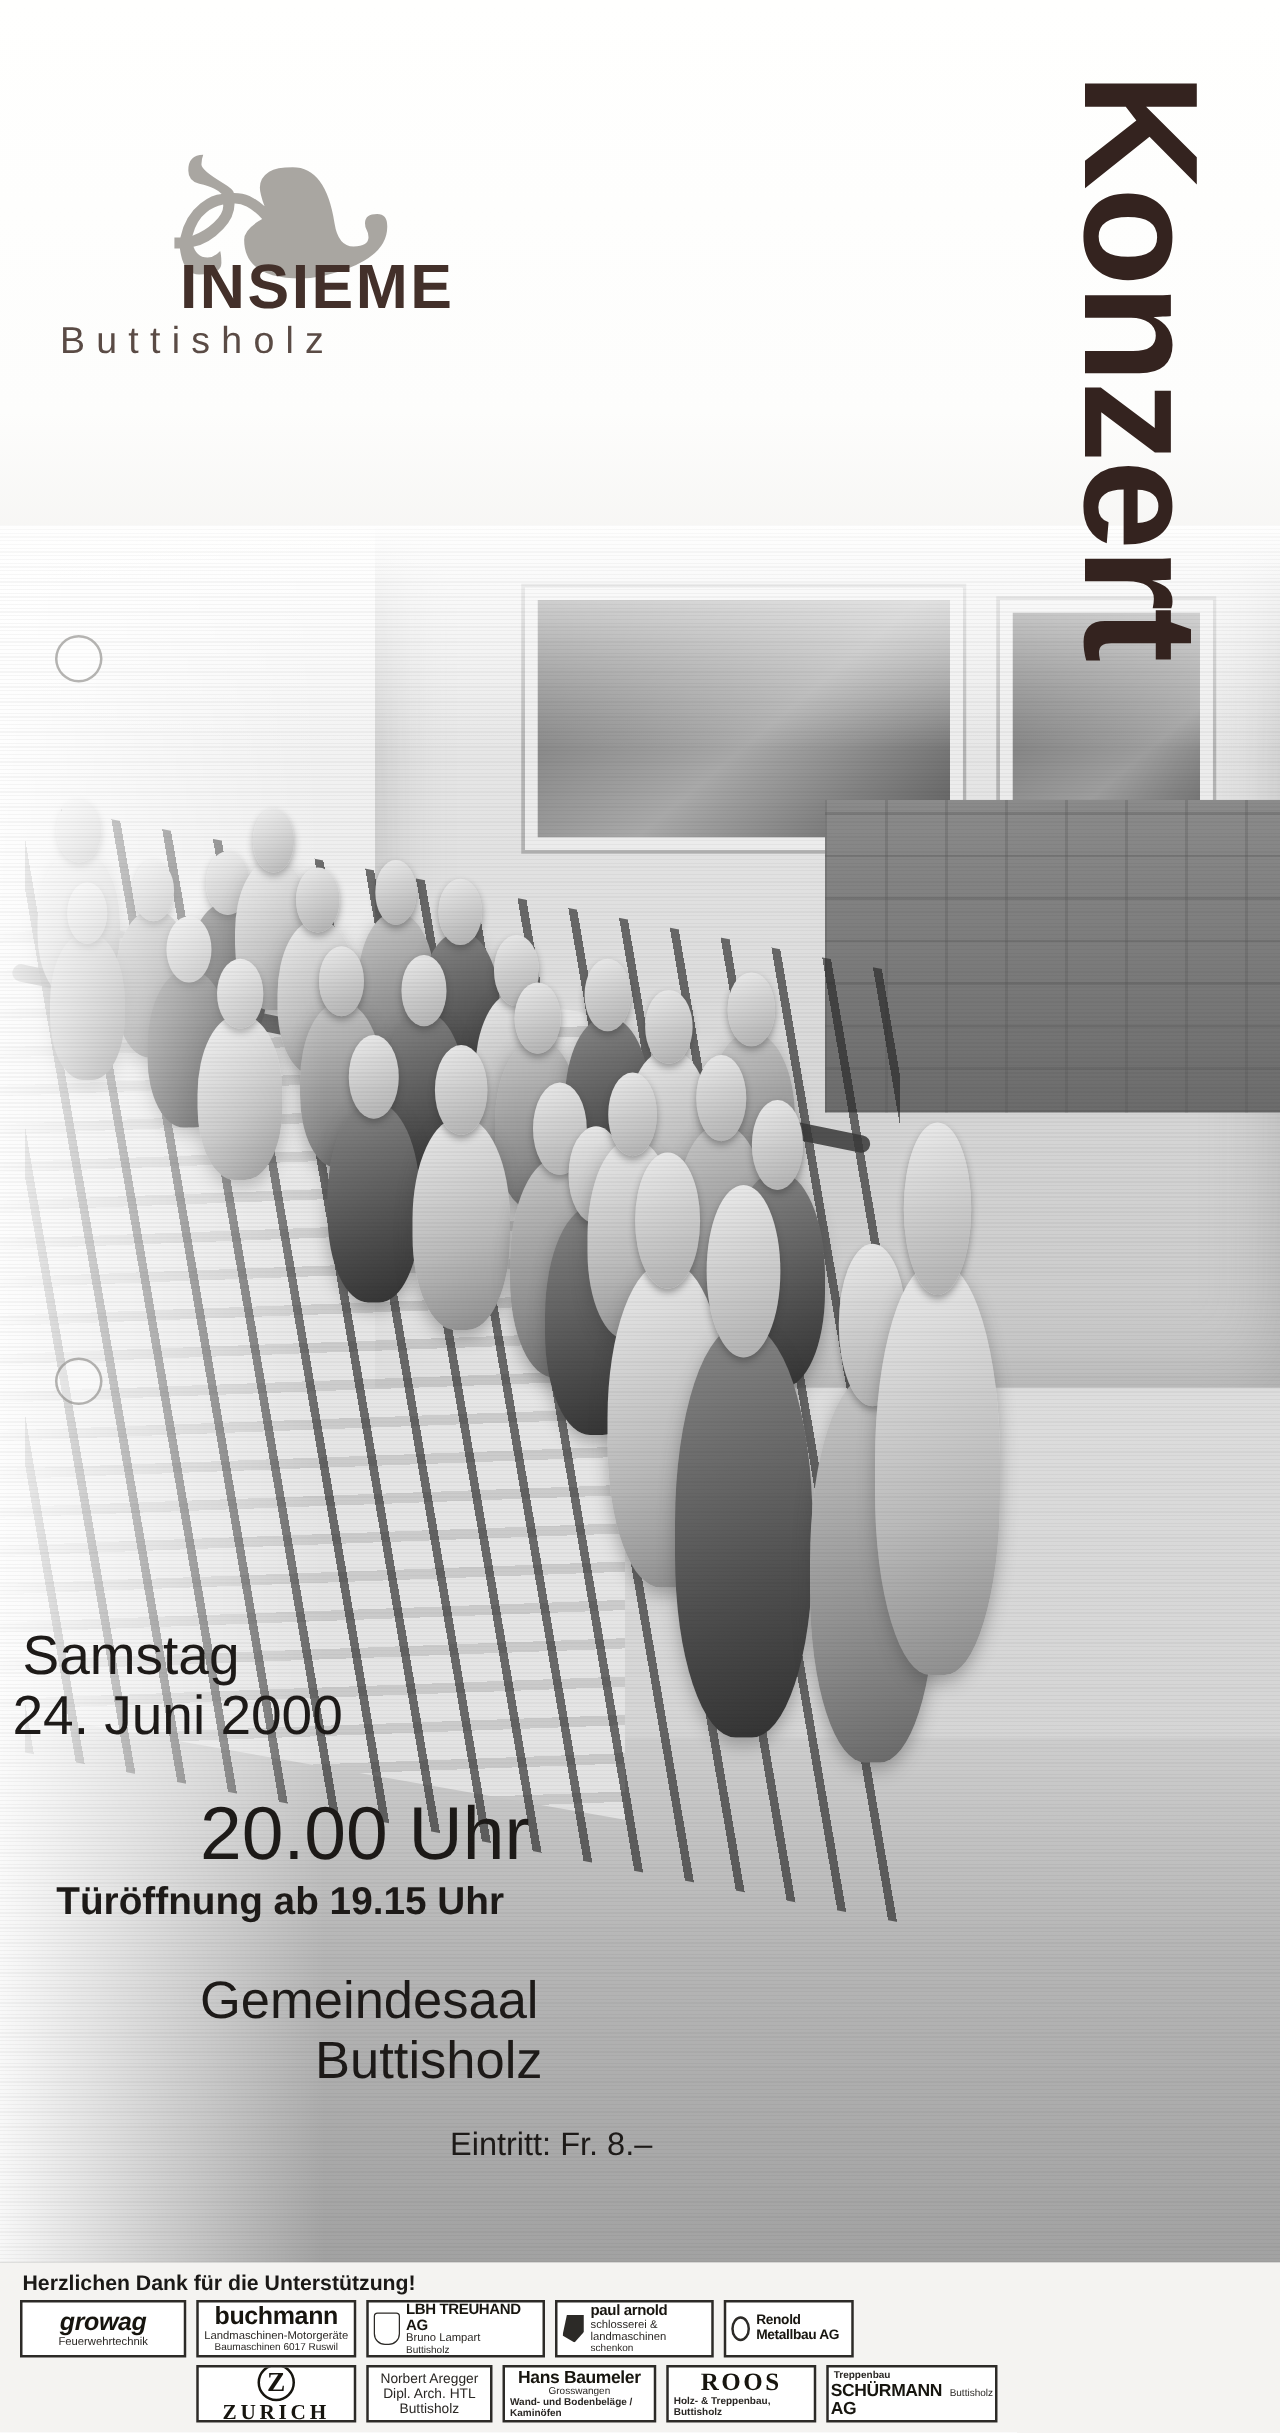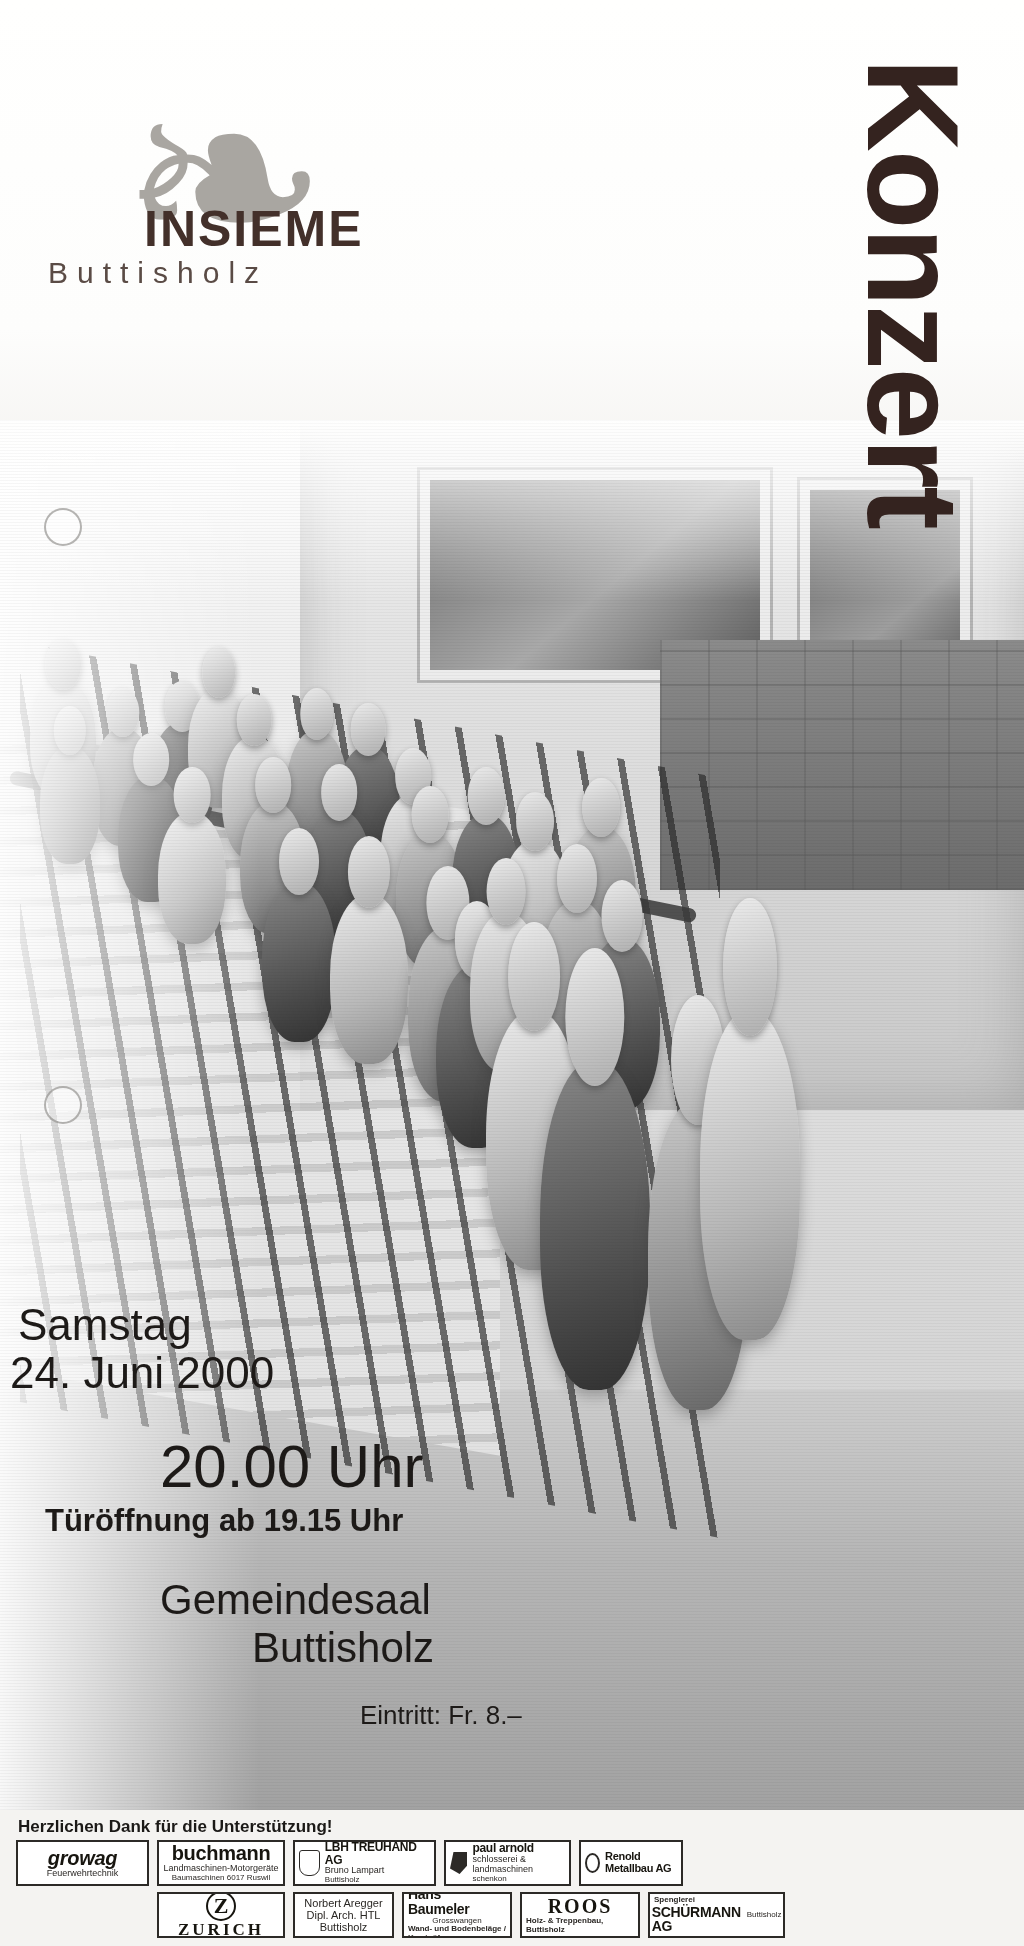--- a/index.html
+++ b/index.html
@@ -342,21 +342,21 @@
   .sp .l1 { font-size: 20px; font-weight: 700; color: #17150f; line-height: 1.05; letter-spacing: -.3px;}
   .sp .l2 { font-size: 9px; color: #2a2724; line-height: 1.1; }
   .sp .l3 { font-size: 8px; color: #2a2724; line-height: 1.1; }
   .sp.growag { width: 133px; }
   .sp.buchmann { width: 128px; }
   .sp.lbh { width: 143px; }
   .sp.arnold { width: 127px; }
   .sp.renold { width: 104px; }
   .sp.zurich { width: 128px; margin-left: 141px; }
   .sp.aregger { width: 101px; }
-  .sp.baumeler { width: 110px; }
+  .sp.baumeler { width: 123px; }
   .sp.roos { width: 120px; }
   .sp.schuermann { width: 137px; }
   .sp .italic { font-style: italic; }
   .sp-inline { display: flex; align-items: center; gap: 5px; }
   .glyph-shield {
     width: 20px; height: 24px;
     background: #fff;
     border: 1.5px solid #2c2a27;
     border-radius: 3px 3px 9px 9px;
   }
@@ -527,21 +527,21 @@
         <div class="l3">Grosswangen</div>
         <div class="l3" style="font-weight:700;">Wand- und Bodenbeläge / Kaminöfen</div>
       </div>
 
       <div class="sp roos">
         <div class="l1">ROOS</div>
         <div class="l3" style="font-weight:700;">Holz- &amp; Treppenbau, Buttisholz</div>
       </div>
 
       <div class="sp schuermann">
-        <div class="l3" style="align-self:flex-start;font-weight:700;">Spenglerei</div>
+        <div class="l3" style="align-self:flex-start;font-weight:700;">Treppenbau</div>
         <div style="display:flex;align-items:baseline;gap:6px;">
           <span class="l1" style="font-size:14px;">SCHÜRMANN AG</span>
           <span class="l3">Buttisholz</span>
         </div>
       </div>
     </div>
 
   </div>
 </div>
 

